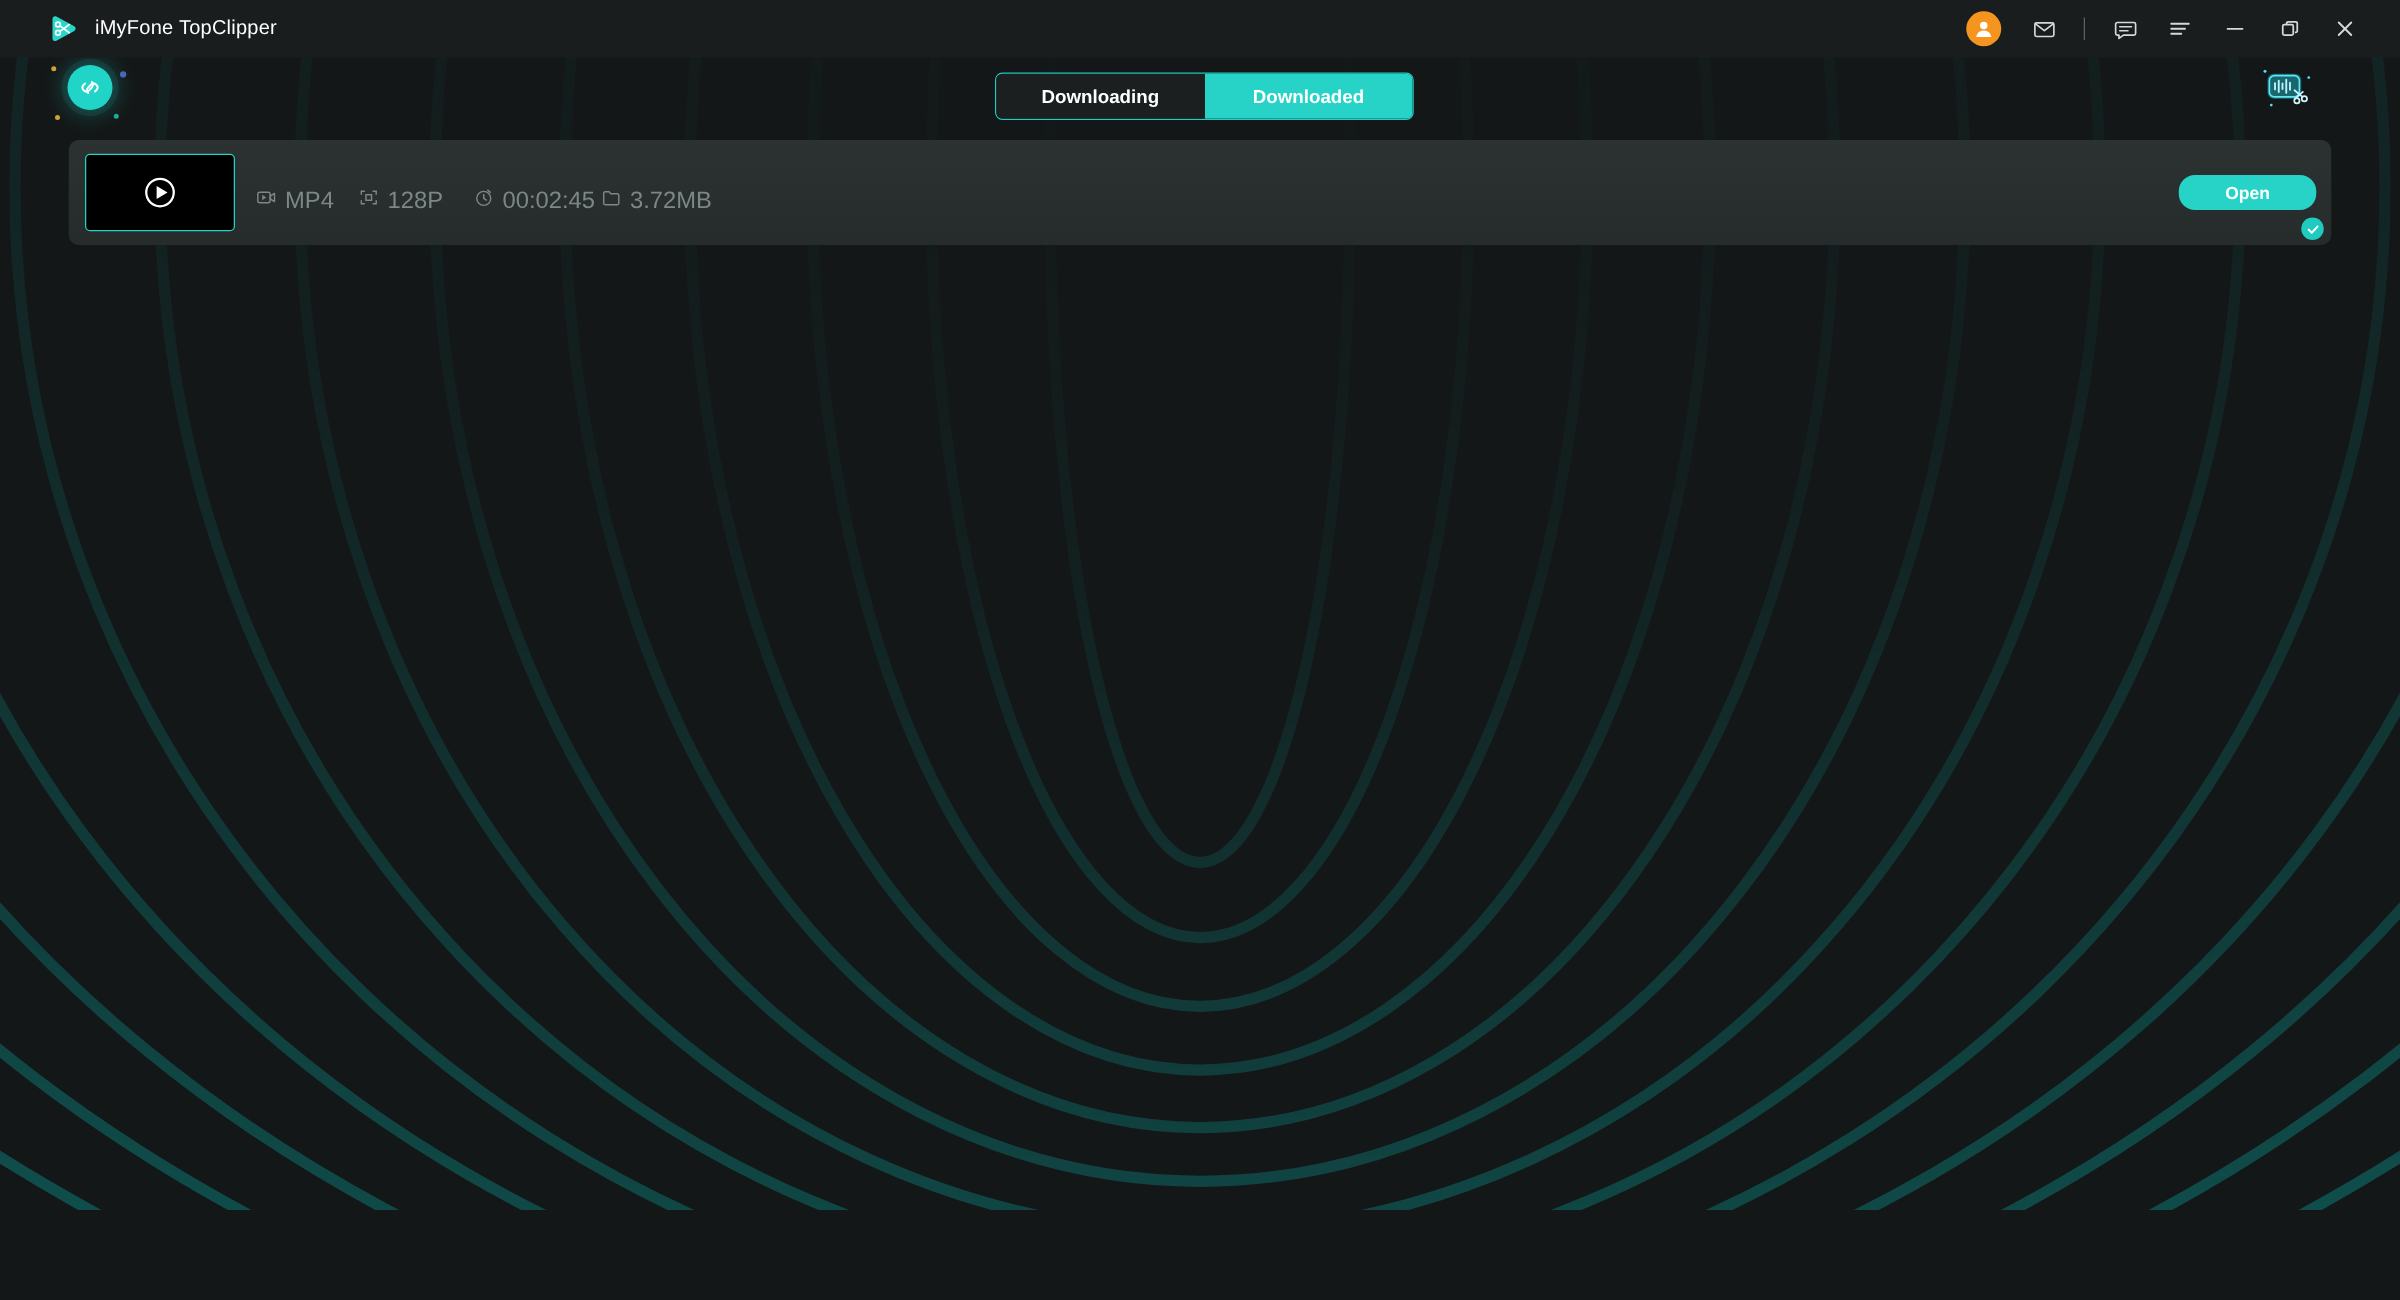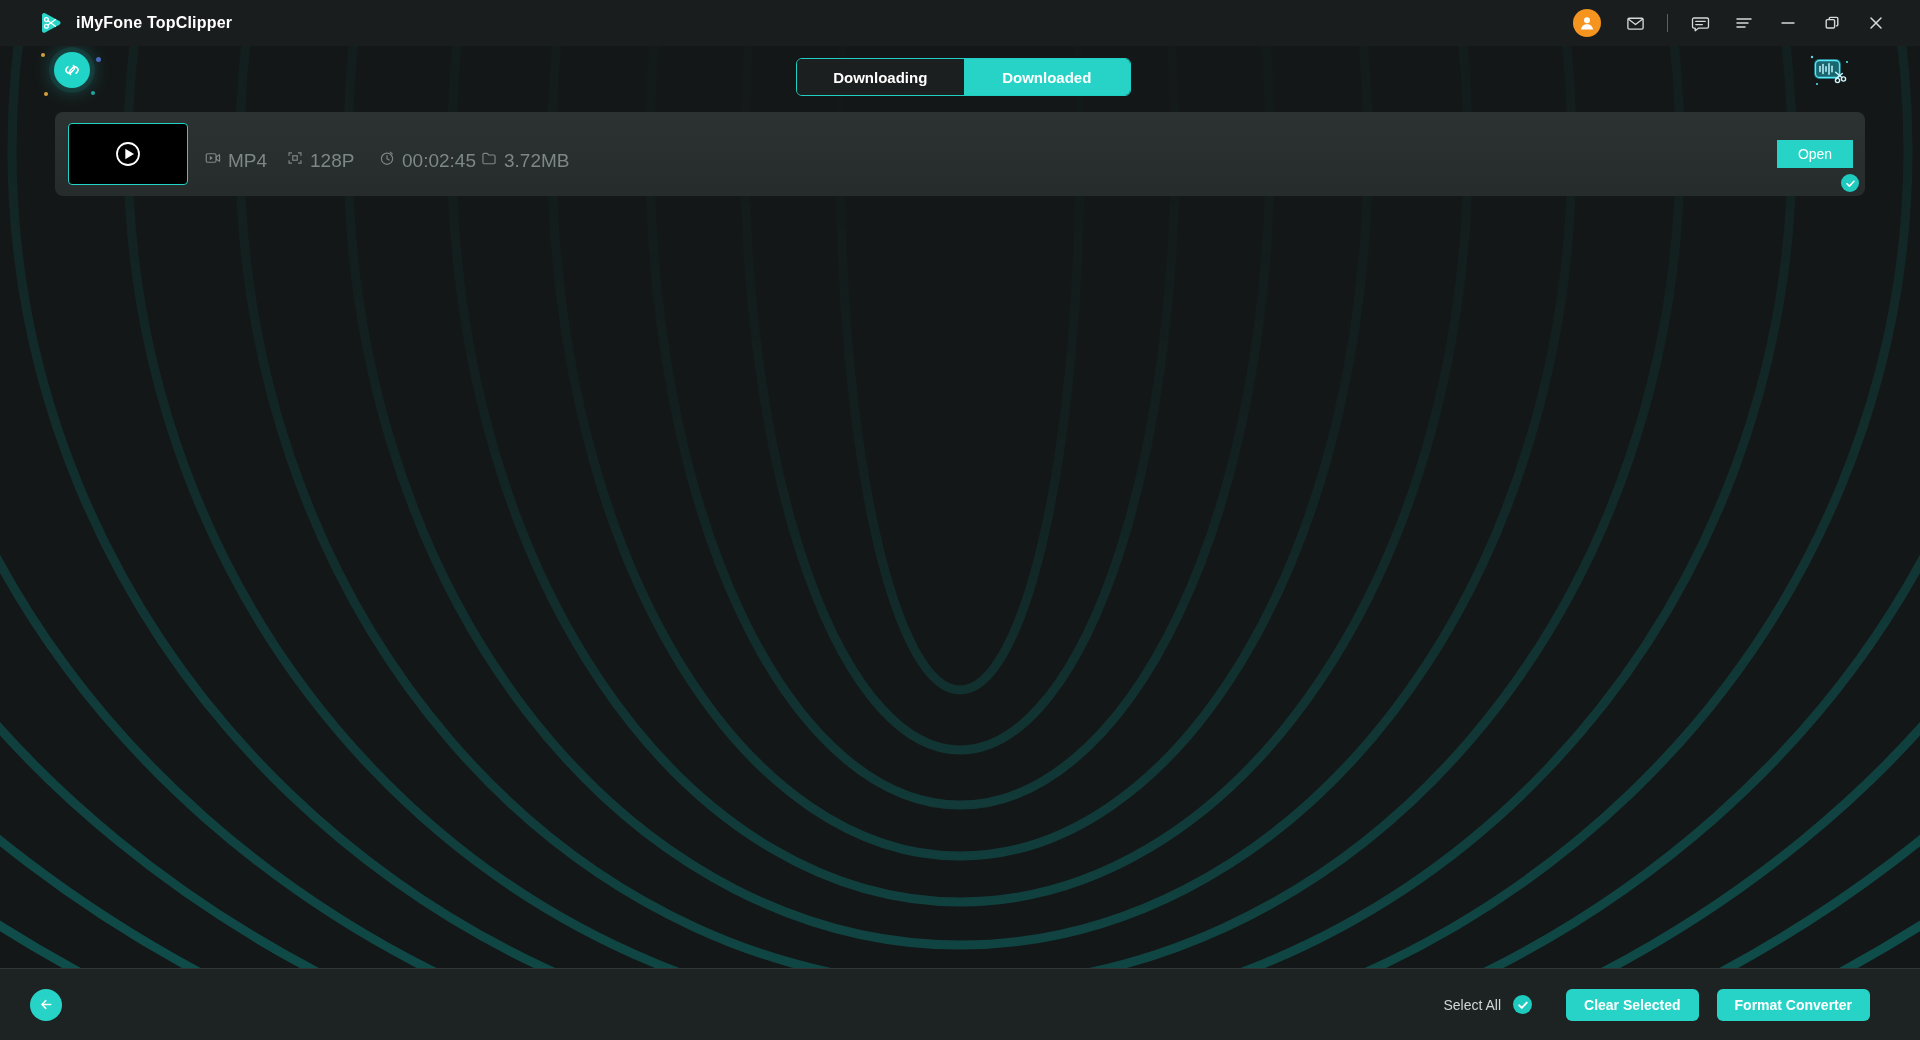--- a/index.html
+++ b/index.html
@@ -24,21 +24,21 @@
 
   
   #titlebar {
     position:absolute; left:0; top:0; width:1920px; height:46px;
     background:#1a1d1d;
     display:flex; align-items:center;
     z-index:40;
   }
   #logo-mark { margin-left:38px; width:26px; height:26px; display:block; }
   #app-title {
-    margin-left:12px; color:#ffffff; font-size:16px; font-weight:bold;
+    margin-left:12px; color:#ffffff; font-size:16px; font-weight:normal;
     letter-spacing:.2px;
   }
   #titlebar-right {
     margin-left:auto; display:flex; align-items:center; gap:0px; padding-right:22px;
   }
   .tb-btn {
     width:44px; height:46px; display:flex; align-items:center; justify-content:center;
     cursor:pointer;
   }
   .tb-btn svg { display:block; }
@@ -118,23 +118,23 @@
     display:flex; align-items:flex-start;
     color:#7e8787; font-size:19px;
   }
   .meta + .meta { margin-left:0; }
   .meta .mi { width:16px; height:16px; margin-right:7px; flex:0 0 auto; }
   .m0 { width:82px; }
   .m1 { width:92px; }
   .m2 { width:102px; }
   .open-btn {
     flex:0 0 auto;
-    width:76px; height:28px; border-radius:0;
+    width:110px; height:28px; border-radius:13px;
     background:#27d3c6; color:#ffffff;
-    font-size:14px; font-weight:normal;
+    font-size:14px; font-weight:bold;
     display:flex; align-items:center; justify-content:center;
     cursor:pointer; border:none;
     font-family:"Liberation Sans", sans-serif;
   }
   .row-check {
     position:absolute; right:6px; bottom:4px;
     width:18px; height:18px; border-radius:50%;
     background:#1fcabe;
     display:flex; align-items:center; justify-content:center;
     cursor:pointer;
@@ -379,35 +379,14 @@
       <button class="open-btn">Open</button>
 
       <div class="row-check">
         <svg width="11" height="11" viewBox="0 0 12 12">
           <path d="M2.2 6.3 L4.8 8.9 L9.8 3.6" fill="none" stroke="#ffffff" stroke-width="1.8" stroke-linecap="round" stroke-linejoin="round"></path>
         </svg>
       </div>
     </div>
   </div>
 
-  <div id="bottombar">
-    <div id="back-button">
-      <svg width="17" height="17" viewBox="0 0 18 18">
-        <g stroke="#ffffff" stroke-width="1.7" fill="none" stroke-linecap="round" stroke-linejoin="round">
-          <line x1="13.4" y1="9" x2="4.6" y2="9"></line>
-          <path d="M8.2 4.9 L4.3 9 L8.2 13.1"></path>
-        </g>
-      </svg>
-    </div>
-
-    <div id="bottom-right">
-      <span id="select-all-label">Select All</span>
-      <span id="select-all-check">
-        <svg width="12" height="12" viewBox="0 0 12 12">
-          <path d="M2.2 6.3 L4.8 8.9 L9.8 3.6" fill="none" stroke="#ffffff" stroke-width="1.9" stroke-linecap="round" stroke-linejoin="round"></path>
-        </svg>
-      </span>
-      <button class="bottom-btn" id="clear-selected-button">Clear Selected</button>
-      <button class="bottom-btn" id="format-converter-button">Format Converter</button>
-    </div>
-  </div>
 
 </div>
 
 </body></html>

